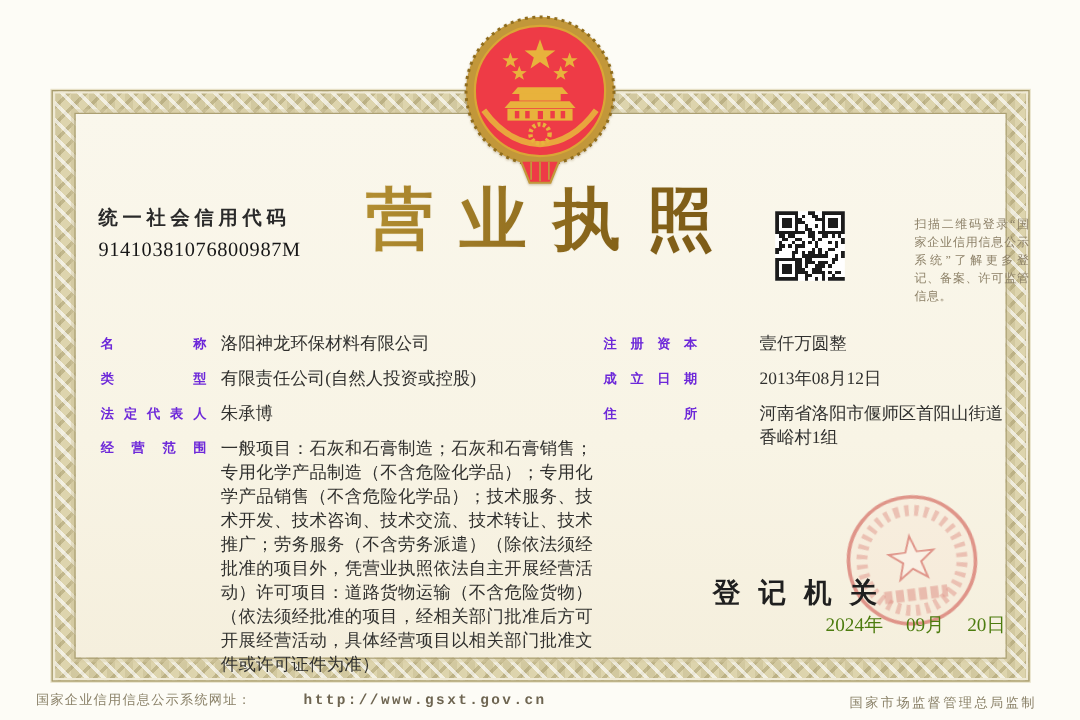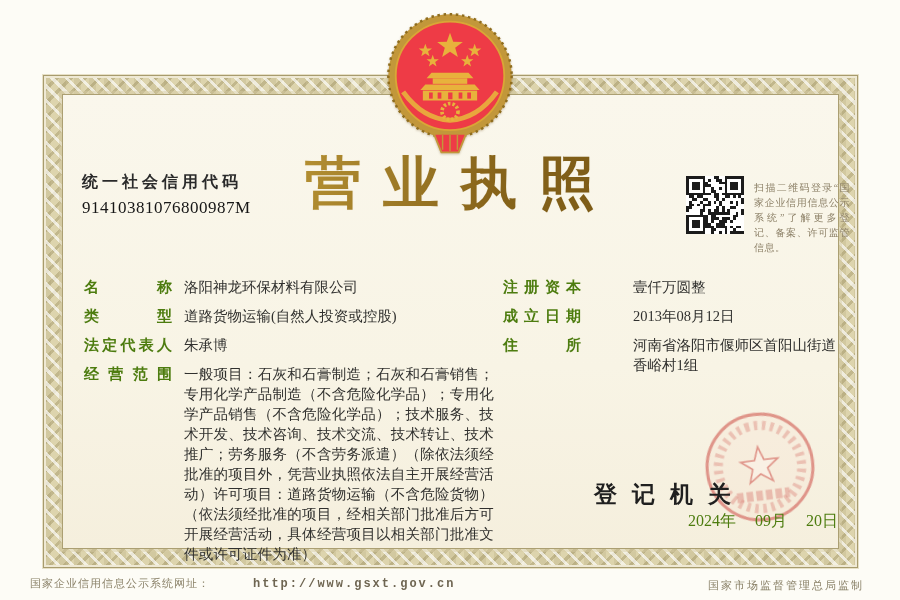--- a/index.html
+++ b/index.html
@@ -34,40 +34,40 @@
   .license-title {
     position:absolute; left:0; right:0; top:152px; z-index:3;
     text-align:center; padding-left:22px;
     font-family:"Liberation Sans", sans-serif; font-weight:bold;
     font-size:56px; line-height:1.1; letter-spacing:22px;
     background:linear-gradient(100deg,#a07a22 0%, #caa53f 28%, #8a671c 55%, #6a4c12 85%, #4f370c 100%);
     -webkit-background-clip:text; background-clip:text; color:transparent;
     text-shadow:0 0 1px rgba(120,90,20,.15);
   }
 
-  .qr-block { position:absolute; left:686px; top:176px; z-index:3; display:flex; }
+  .qr-block { position:absolute; left:646px; top:176px; z-index:3; display:flex;gap:48px; }
   .qr-code { width:58px; height:58px; background:#fff; }
   .qr-code svg { display:block; width:58px; height:58px; }
   .qr-caption {
     width:96px; margin-left:10px; margin-top:4px;
     font-size:10px; line-height:15px; letter-spacing:.5px;
     color:#8d8168; text-align:justify;
   }
 
   
   .emblem { position:absolute; left:374px; top:8px; width:152px; height:148px; z-index:5; }
   .emblem svg { width:152px; height:148px; display:block; filter:drop-shadow(0 1px 1px rgba(120,90,40,.35)); }
 
   
   .fields-left { position:absolute; left:84px; top:277px; width:410px; z-index:3; }
   .fields-right { position:absolute; left:503px; top:277px; width:345px; z-index:3; }
   .row { display:flex; align-items:flex-start; margin-bottom:9px; }
   .f-label {
     flex:0 0 88px; margin-right:12px;
-    font-family:"Liberation Sans", sans-serif; font-weight:bold; font-size:15px; color:#4d7c0f;
+    font-family:"Liberation Sans", sans-serif; font-weight:bold; font-size:11px; color:#6d28d9;
     text-align:justify; text-align-last:justify; line-height:20px;
   }
   .fields-right .f-label { flex-basis:78px; margin-right:16px; }
   .f-value {
     flex:1; font-family:"Liberation Serif", serif; font-size:14.5px; color:#30302e; line-height:20px;
   }
   .f-value.scope { text-align:justify; line-height:20px; letter-spacing:.2px; }
   .fields-right .f-value { max-width:242px;margin-left:36px; }
 
   
@@ -370,21 +370,21 @@
     <div class="qr-caption">扫描二维码登录“国家企业信用信息公示系统”了解更多登记、备案、许可监管信息。</div>
   </div>
 
   <div class="fields-left">
     <div class="row">
       <span class="f-label">名称</span>
       <span class="f-value">洛阳神龙环保材料有限公司</span>
     </div>
     <div class="row">
       <span class="f-label">类型</span>
-      <span class="f-value">道路货物运输(自然人投资或控股)</span>
+      <span class="f-value">有限责任公司(自然人投资或控股)</span>
     </div>
     <div class="row">
       <span class="f-label">法定代表人</span>
       <span class="f-value">朱承博</span>
     </div>
     <div class="row">
       <span class="f-label">经营范围</span>
       <span class="f-value scope">一般项目：石灰和石膏制造；石灰和石膏销售；专用化学产品制造（不含危险化学品）；专用化学产品销售（不含危险化学品）；技术服务、技术开发、技术咨询、技术交流、技术转让、技术推广；劳务服务（不含劳务派遣）（除依法须经批准的项目外，凭营业执照依法自主开展经营活动）许可项目：道路货物运输（不含危险货物）（依法须经批准的项目，经相关部门批准后方可开展经营活动，具体经营项目以相关部门批准文件或许可证件为准）</span>
     </div>
   </div>

